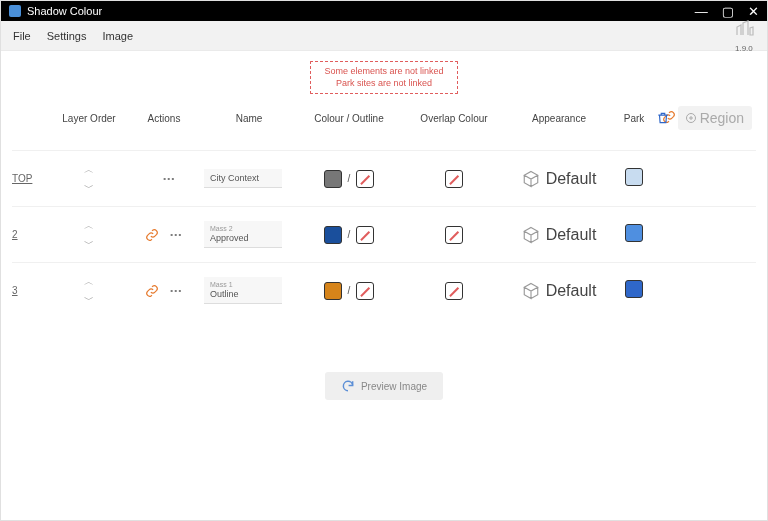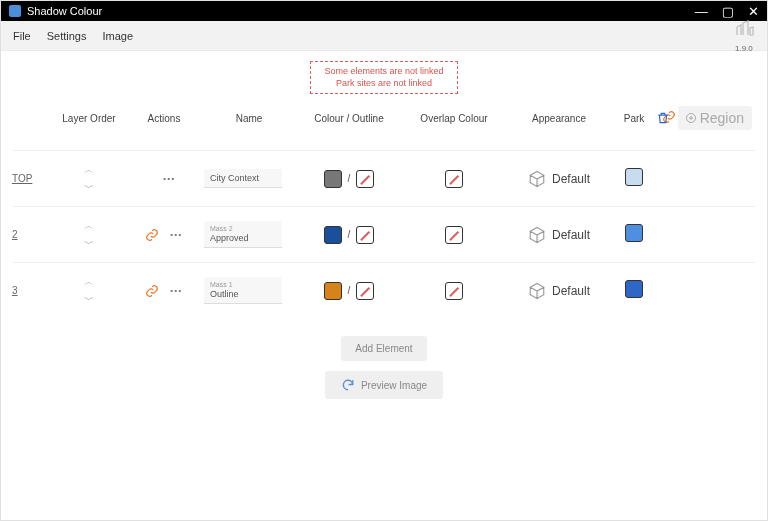--- a/index.html
+++ b/index.html
@@ -33,34 +33,34 @@
 .namebox { width: 78px; background: #f7f7f7; border-bottom: 1px solid #ddd; padding: 4px 6px; font-size: 9px; color: #555; }
 .namebox .lab { font-size: 7px; color: #999; display: block; margin-bottom: 1px; }
 .namebox-single { display:flex; align-items:center; }
 
 .swpair { display: flex; align-items: center; gap: 6px; justify-content: center; }
 .swatch { width: 18px; height: 18px; border: 1.5px solid #333; border-radius: 3px; display: inline-block; cursor: pointer; }
 .slash { position: relative; }
 .slash::after { content: ""; position: absolute; left: 2px; right: 2px; top: 50%; height: 1.5px; background: #e05c5c; transform: rotate(-45deg); }
 .divider { color: #555; font-size: 10px; }
 
-.appearance { display: flex; align-items: center; gap: 6px; justify-content: center; font-size: 12px; color: #444; }
+.appearance { display: flex; align-items: center; gap: 6px; justify-content: center; font-size: 16px; color: #444; }
 .appearance svg { display:block; }
 
 .trash svg { display:block; margin: 0 auto; cursor:pointer; }
 
 .regionbtn { background: #f2f2f2; color: #aaa; border: none; border-radius: 3px; padding: 4px 8px; font-size: 14px; display: flex; align-items: center; gap: 4px; cursor: pointer; }
 .plus { display:inline-block; width:10px;height:10px;border:1.2px solid #aaa;border-radius:50%;position:relative;}
 .plus::before,.plus::after{content:"";position:absolute;background:#aaa;}
 .plus::before{left:2px;right:2px;top:50%;height:1px;transform:translateY(-50%);}
 .plus::after{top:2px;bottom:2px;left:50%;width:1px;transform:translateX(-50%);}
 
 .btns { margin-top: 18px; display: flex; flex-direction: column; align-items: center; gap: 10px; }
 .btn { background: #efefef; color: #888; border: none; border-radius: 3px; padding: 7px 14px; font-size: 10px; cursor: pointer; display:flex; align-items:center; gap:6px;}
-.btn.preview { padding: 7px 16px; }
+.btn.preview { padding: 7px 16px; margin-top: 36px; }
 </style>
 </head>
 <body>
 
 <div class="titlebar">
   <span class="icon"></span>
   <span>Shadow Colour</span>
   <div class="wincontrols">
     <span>—</span>
     <span>▢</span>
@@ -219,23 +219,20 @@
     </div>
     <div class="hcenter">
       <span class="swatch" style="background:#2f67c9"></span>
     </div>
     <div></div>
     <div></div>
   </div>
     </div>
 
   <div class="btns">
-    <button class="btn">
-        <span>Add Element</span>
-      </button>
     <button class="btn preview">
       <svg width="14" height="14" viewBox="0 0 24 24">
           <path d="M20 11A8 8 0 1 0 12 20" fill="none" stroke="#5c8fd6" stroke-width="2.5"></path>
           <path d="M20 4v7h-7" fill="none" stroke="#5c8fd6" stroke-width="2.5"></path>
         </svg>
       <span>Preview Image</span>
     </button>
   </div>
 </div>
 

